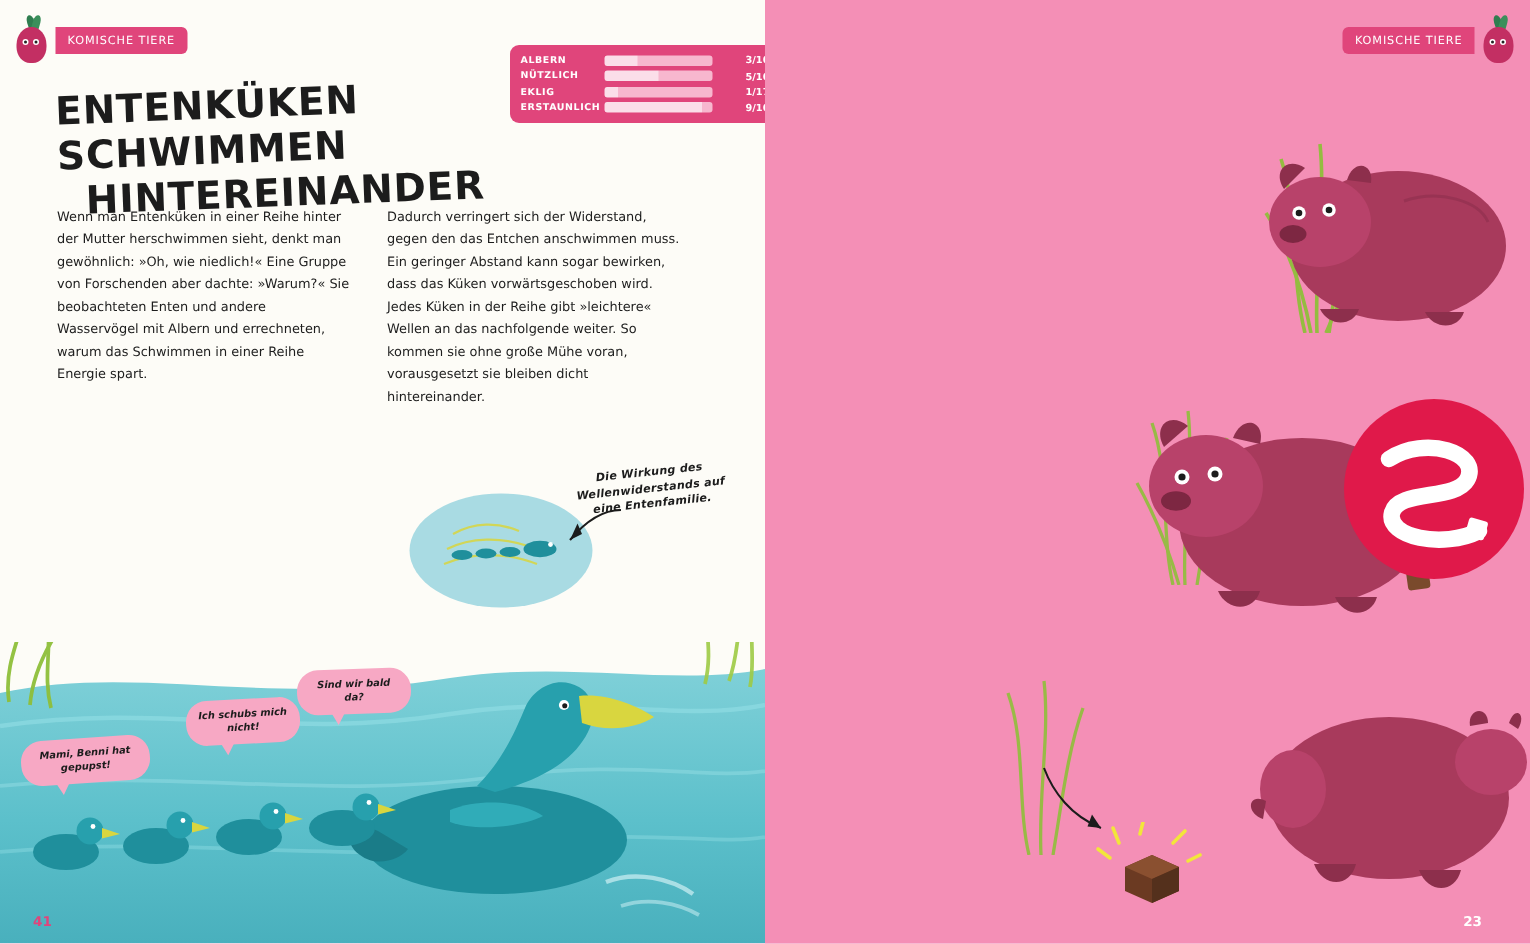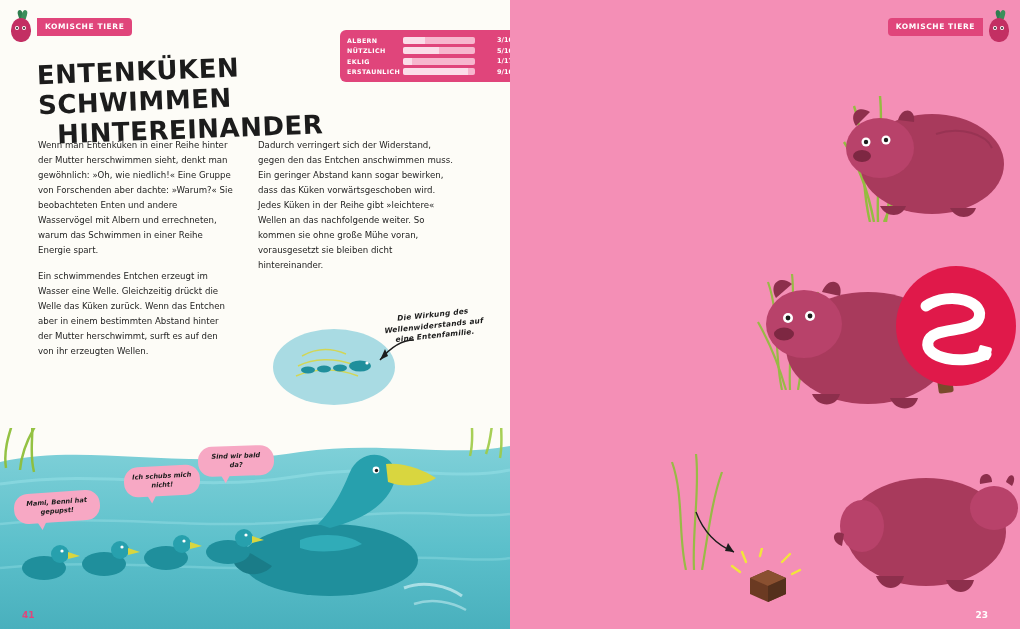--- a/index.html
+++ b/index.html
@@ -12,21 +12,21 @@
   .page{position:absolute;top:0;height:629px;overflow:hidden;}
   .page-left{left:0;width:510px;background:#fdfcf7;}
   .page-right{left:510px;width:510px;background:#f48fb6;}
 
   
   .tag{position:absolute;display:flex;align-items:center;gap:5px;}
   .tag-left{left:10px;top:10px;}
   .tag-right{right:10px;top:10px;flex-direction:row-reverse;}
   .tag-pill{
     background:#e0457b;color:#ffffff;border-radius:4px;
-    padding:4px 8px;font-size:7.5px;font-weight:bold;letter-spacing:.6px;
+    padding:4px 8px;font-size:7.5px;font-weight:normal;letter-spacing:.6px;
     line-height:1.25;text-align:center;text-transform:uppercase;
     font-family:"DejaVu Sans", sans-serif;
   }
   .tag-left .tag-pill{border-radius:0 4px 4px 0;}
   .tag-right .tag-pill{border-radius:4px 0 0 4px;}
 
   
   .mascot{width:22px;height:34px;position:relative;}
   .mascot .leaf{
     position:absolute;left:8px;top:0;width:5px;height:9px;background:#2f7d4f;
@@ -278,21 +278,20 @@
         <div class="body" style="left:2px;top:10px;width:22px;height:26px;"></div>
         <div class="eye e1" style="left:7px;top:19px;"></div>
           <div class="eye e2" style="left:14px;top:19px;"></div>
         <div class="pupil p1" style="left:8px;top:20px;"></div>
           <div class="pupil p2" style="left:15px;top:20px;"></div>
       </div>
     </div>
 
     <div class="col col-a">
       <p>Wenn man Entenküken in einer Reihe hinter der Mutter herschwimmen sieht, denkt man gewöhnlich: »Oh, wie niedlich!« Eine Gruppe von Forschenden aber dachte: »Warum?« Sie beobachteten Enten und andere Wasservögel mit Albern und errechneten, warum das Schwimmen in einer Reihe Energie spart.</p>
-      <p>Ein schwimmendes Entchen erzeugt im Wasser eine Welle. Gleichzeitig drückt die Welle das Küken zurück. Wenn das Entchen aber in einem bestimmten Abstand hinter der Mutter herschwimmt, surft es auf den von ihr erzeugten Wellen.</p>
     </div>
     <div class="col col-b">
       <p>Dadurch verringert sich der Widerstand, gegen den das Entchen anschwimmen muss. Ein geringer Abstand kann sogar bewirken, dass das Küken vorwärtsgeschoben wird. Jedes Küken in der Reihe gibt »leichtere« Wellen an das nachfolgende weiter. So kommen sie ohne große Mühe voran, vorausgesetzt sie bleiben dicht hintereinander.</p>
     </div>
 
     <div class="hand r1">Die Wirkung des Wellenwiderstands auf eine Entenfamilie.</div>
 
     <div class="bubble b1">Mami, Benni hat gepupst!</div>
     <div class="bubble b2">Ich schubs mich nicht!</div>
     <div class="bubble b3">Sind wir bald da?</div>

